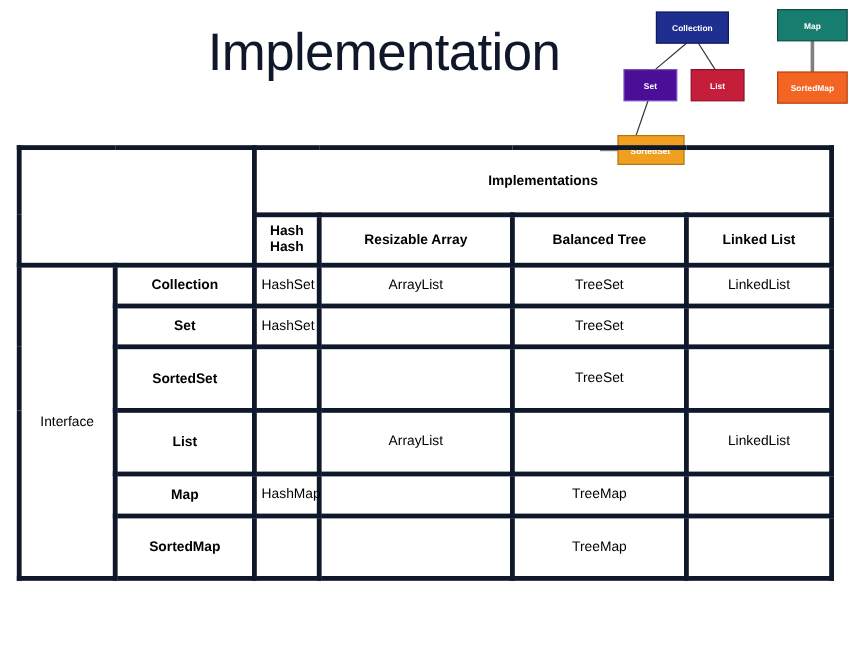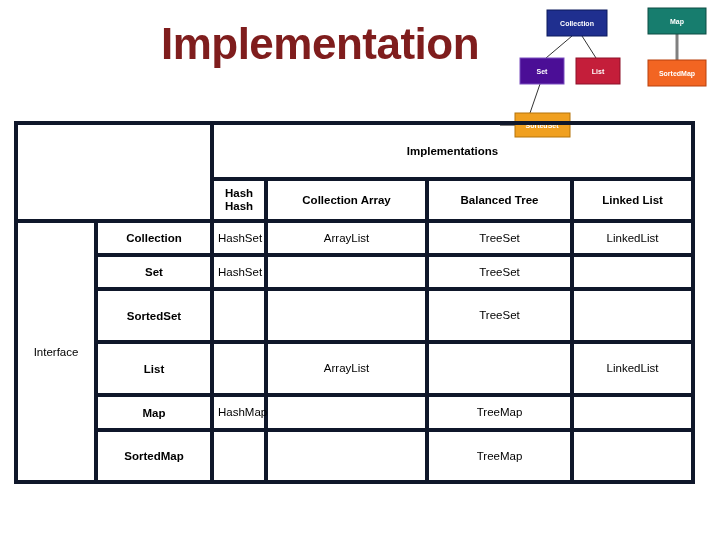--- a/index.html
+++ b/index.html
@@ -18,23 +18,23 @@
 
   
   #slide-title {
     position: absolute;
     left: 0;
     top: 18px;
     width: 640px;
     text-align: center;
     font-size: 44px;
     line-height: 52px;
-    font-weight: 700;
+    font-weight: 400;
     letter-spacing: -0.5px;
-    color: #7f1d1d;
+    color: #0f172a;
     white-space: nowrap;
   }
 
   
   #hierarchy-diagram {
     position: absolute;
     left: 500px;
     top: 0px;
     width: 220px;
     height: 145px;
@@ -169,21 +169,21 @@
   </colgroup>
   <tbody>
 
     <tr>
       <td class="cell-corner" colspan="2" rowspan="2"></td>
       <td class="cell-implementations" colspan="4">Implementations</td>
     </tr>
 
     <tr>
       <td class="cell-colhead">Hash Hash</td>
-      <td class="cell-colhead">Collection Array</td>
+      <td class="cell-colhead">Resizable Array</td>
       <td class="cell-colhead">Balanced Tree</td>
       <td class="cell-colhead">Linked List</td>
     </tr>
 
     <tr>
       <td class="cell-interface" rowspan="6">Interface</td>
       <td class="cell-rowhead r-h30">Collection</td>
       <td class="cell-value">HashSet</td>
       <td class="cell-value">ArrayList</td>
       <td class="cell-value">TreeSet</td>

